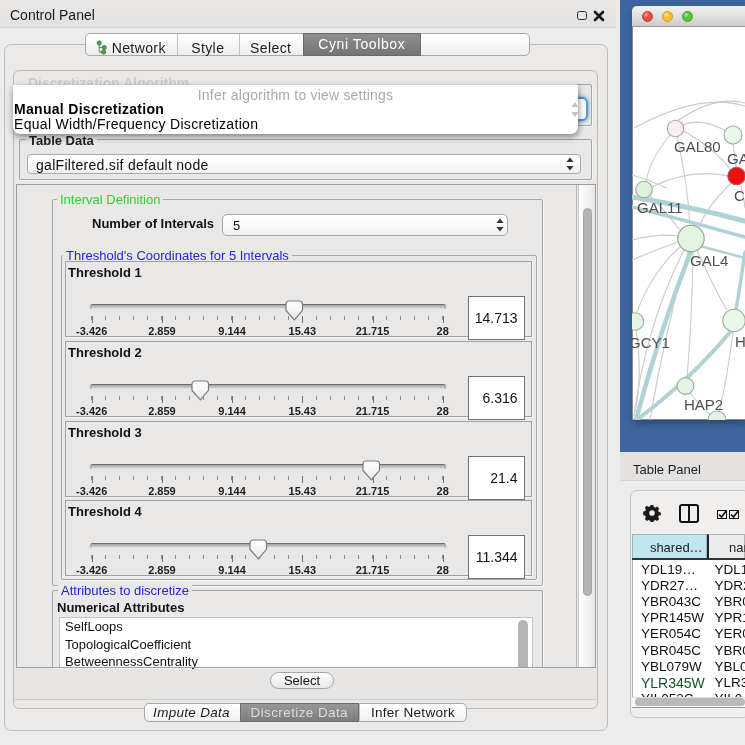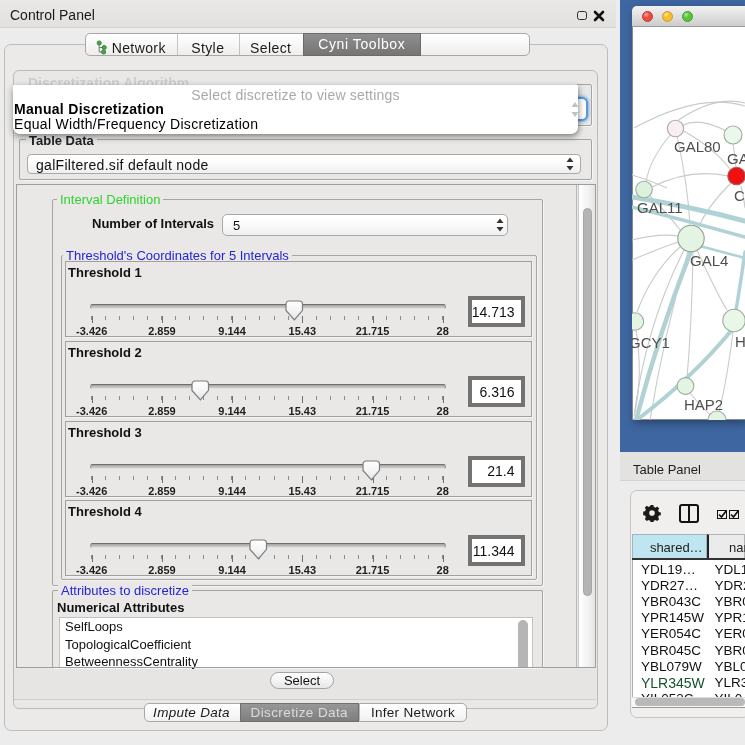--- a/index.html
+++ b/index.html
@@ -5,39 +5,39 @@
 body{font-family:"Liberation Sans",sans-serif;background:#ededec;}
 .page{position:relative;width:745px;height:745px;overflow:hidden;background:#edecec;}
 .abs{position:absolute;}
 .combo{background:linear-gradient(180deg,#ffffff 0%,#fbfbfb 45%,#efefef 100%);border:1px solid #a9a9a9;border-radius:4px;}
 .seg{position:absolute;height:29px;display:flex;align-items:center;justify-content:center;font-size:14px;letter-spacing:0.4px;color:#1b1b1b;}
 .groupbox{border:1px solid #a5a5a5;border-radius:2px;box-shadow:1px 1px 0 rgba(255,255,255,0.55);}
 .gtitle{position:absolute;font-size:13px;padding:0 3px;}
 .tickminor{position:absolute;height:4px;background-image:repeating-linear-gradient(90deg,#8c8c8c 0px,#8c8c8c 1px,transparent 1px,transparent 14.04px);}
 .tmaj{position:absolute;width:1px;height:7px;background:#707070;}
 .tlabel{position:absolute;font-size:11px;font-weight:bold;color:#1d1d1d;text-align:center;width:60px;}
-.valbox{position:absolute;width:56.5px;height:31px;background:#ffffff;border:4px solid #737373;font-size:14px;color:#111;text-align:right;padding-right:6px;display:flex;align-items:center;justify-content:flex-end;}
+.valbox{position:absolute;width:56.5px;height:44px;background:#ffffff;border:1px solid #737373;font-size:14px;color:#111;text-align:right;padding-right:6px;display:flex;align-items:center;justify-content:flex-end;}
 .rowlab{position:absolute;font-size:13px;font-weight:bold;color:#111;}
 </style></head><body>
 <div class="page">
 <div class="abs" style="left:0;top:0;width:616px;height:28px;background:linear-gradient(180deg,#e9e8e7,#e2e1df);border-bottom:1px solid #d2d1cf;"></div>
 <div class="abs" style="left:10px;top:6.5px;font-size:14px;color:#1a1a1a;">Control Panel</div>
 <div class="abs" style="left:577px;top:11px;width:10px;height:9px;border:1.6px solid #2b2b2b;border-radius:2.5px;"></div>
 <svg class="abs" style="left:593px;top:10px;" width="12" height="12" viewBox="0 0 12 12">
       <path d="M2 2 L10 10 M10 2 L2 10" stroke="#111" stroke-width="2.6" stroke-linecap="round"></path>
     </svg>
 <div class="abs" style="left:4px;top:44px;width:603.5px;height:687px;background:#ebeae9;border:1px solid #bdbcbb;border-radius:7px;"></div>
 <div class="abs" style="left:13px;top:70px;width:584.5px;height:639px;background:#e9e8e7;border:1px solid #bcbbba;border-radius:6px;"></div>
 <div class="abs groupbox" style="left:19px;top:84px;width:573px;height:42px;"></div>
 <div class="abs" style="left:25px;top:75px;font-size:14px;font-weight:bold;color:#cecdcb;background:#e9e8e7;padding:0 3px;">Discretization Algorithm</div>
 <div class="abs" style="left:562px;top:97px;width:26px;height:24px;border-radius:6px;background:#fff;border:2.5px solid #5a99d8;box-shadow:0 0 3px 1px rgba(90,153,216,0.75);"></div>
 <div class="abs" style="left:20px;top:82px;width:557px;height:6.5px;background:#e9e8e7;"></div>
 <div class="abs" style="left:25px;top:75px;font-size:14px;font-weight:bold;color:#cecdcb;background:#e9e8e7;padding:0 3px;">Discretization Algorithm</div>
 <div class="abs" style="left:13px;top:85px;width:565px;height:49px;background:#ffffff;border-radius:0 0 7px 7px;box-shadow:0 3px 7px rgba(0,0,0,0.38),2px 1px 4px rgba(0,0,0,0.12);z-index:50;"></div>
-<div class="abs" style="left:13px;top:88px;width:565px;top:86.5px;text-align:center;font-size:14px;letter-spacing:0.2px;color:#aaa9a9;z-index:51;">Select discretize to view settings</div>
+<div class="abs" style="left:13px;top:88px;width:565px;top:86.5px;text-align:center;font-size:14px;letter-spacing:0.2px;color:#aaa9a9;z-index:51;">Infer algorithm to view settings</div>
 <div class="abs" style="left:14px;top:115.5px;font-size:14px;letter-spacing:0.3px;color:#000;z-index:51;">Equal Width/Frequency Discretization</div>
 <div class="abs" style="left:14px;top:101px;font-size:14px;letter-spacing:0.3px;font-weight:bold;color:#000;z-index:51;">Manual Discretization</div>
 <svg class="abs" style="left:570px;top:101px;opacity:0.45;z-index:52;" width="10" height="18" viewBox="0 0 10 18">
       <path d="M5 1 L8.5 6 L1.5 6 Z M5 16 L8.5 11 L1.5 11 Z" fill="#777"></path>
     </svg>
 <div class="abs groupbox" style="left:19px;top:139px;width:573px;height:41px;"></div>
 <div class="abs" style="left:26px;top:133px;font-size:13px;font-weight:bold;color:#222;background:#e9e8e7;padding:0 3px;">Table Data</div>
 <div class="abs combo" style="left:27px;top:154px;width:554px;height:20px;"></div>
 <div class="abs" style="left:36px;top:156.5px;font-size:14px;letter-spacing:0.3px;color:#111;">galFiltered.sif default node</div>
 <svg class="abs" style="left:565px;top:157px;" width="10" height="14" viewBox="0 0 10 14">

